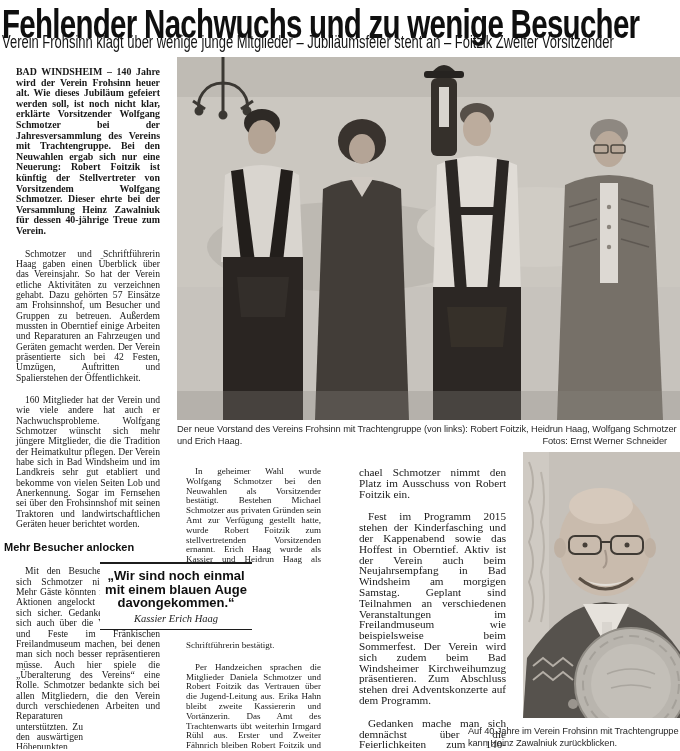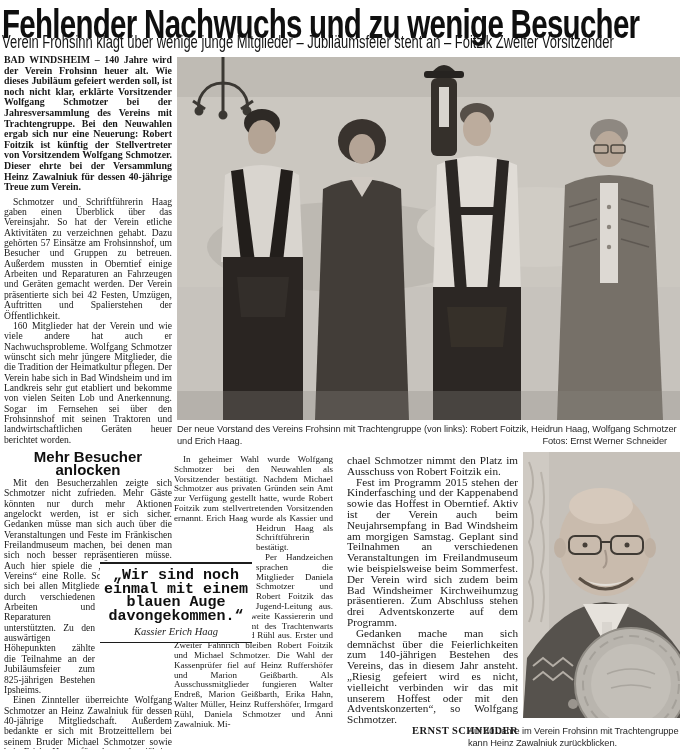--- a/index.html
+++ b/index.html
@@ -20,43 +20,43 @@
   .subhead-wrap{left:2px;top:31px;width:678px;height:22px;overflow:hidden;text-decoration:underline;}
   .subhead{
     display:inline-block;white-space:nowrap;
     font-family:"Liberation Sans", sans-serif;font-weight:400;
     font-size:18.5px;line-height:21px;color:#141414;
     transform:scaleX(.70);transform-origin:0 0;
   }
 
   
   .newscol{text-align:justify;hyphens:auto;-webkit-hyphens:auto;}
-  .newscol p{margin:0;}
+  .newscol p{margin:12px;}
   .col1{left:4px;top:55px;width:168px;height:694px;font-size:9.6px;line-height:10.35px;overflow:hidden;}
   .col2{left:174px;top:455px;width:159px;height:295px;font-size:9.0px;line-height:9.8px;overflow:hidden;}
   .col3{left:347px;top:455px;width:171px;height:295px;font-size:11.2px;line-height:10.8px;overflow:hidden;}
   .lead{font-weight:700;font-size:9.9px;line-height:10.6px;margin-bottom:4px !important;}
   .ind{text-indent:9px;}
   .crosshead{
     font-family:"Liberation Sans", sans-serif;font-weight:700;
-    font-size:15px;line-height:13px;margin:5px 0 2px 0;color:#0f0f0f;text-align:center;
+    font-size:11px;line-height:13px;margin:5px 0 2px 0;color:#0f0f0f;text-align:left;
   }
   .qspacer-r{float:right;width:72px;height:84px;margin-left:5px;}
   .qspacer-l{float:left;width:77px;height:76px;margin-right:5px;}
   .byline{font-weight:700;font-size:10.5px;letter-spacing:.4px;text-align:right;margin-top:1px !important;}
 
   
   .pullquote{
     left:100px;top:562px;width:148px;background:#ffffff;text-align:center;
     border-top:2px solid #1c1c1c;border-bottom:1.5px solid #1c1c1c;
     padding:5px 2px 4px 2px;
   }
   .pq-text{
-    font-family:Liberation Mono, monospace;font-weight:700;
-    font-size:15px;line-height:13.5px;color:#0f0f0f;
+    font-family:Liberation Sans, sans-serif;font-weight:700;
+    font-size:13px;line-height:13.5px;color:#0f0f0f;
   }
   .pq-attr{font-style:italic;font-size:10.5px;line-height:12px;margin-top:3px;color:#1c1c1c;}
 
   
   .caption{
     font-family:"Liberation Sans", sans-serif;font-size:9.3px;line-height:11.5px;
     color:#2a2a2a;letter-spacing:-.1px;text-align:left;
   }
   .caption-main{left:177px;top:424px;width:503px;height:26px;}
   .credit{position:absolute;right:13px;top:11.5px;}
@@ -164,21 +164,21 @@
   <p class="ind">Schmotzer und Schriftführerin Haag gaben einen Überblick über das Vereinsjahr. So hat der Verein etliche Aktivitäten zu verzeichnen gehabt. Dazu gehörten 57 Einsätze am Frohsinnshof, um Besucher und Gruppen zu betreuen. Außerdem mussten in Oberntief einige Arbeiten und Reparaturen an Fahrzeugen und Geräten gemacht werden. Der Verein präsentierte sich bei 42 Festen, Umzügen, Auftritten und Spalierstehen der Öffentlichkeit.</p>
   <p class="ind">160 Mitglieder hat der Verein und wie viele andere hat auch er Nachwuchsprobleme. Wolfgang Schmotzer wünscht sich mehr jüngere Mitglieder, die die Tradition der Heimatkultur pflegen. Der Verein habe sich in Bad Windsheim und im Landkreis sehr gut etabliert und bekomme von vielen Seiten Lob und Anerkennung. Sogar im Fernsehen sei über den Frohsinnshof mit seinen Traktoren und landwirtschaftlichen Geräten heuer berichtet worden.</p>
   <h3 class="crosshead">Mehr Besucher anlocken</h3>
   <p class="ind"><span>Mit den Besucherzahlen zeigte sich Schmotzer nicht zufrieden. Mehr Gäste könnten nur durch mehr Aktionen angelockt werden, ist er sich sicher. Gedanken müsse man sich auch über die Veranstaltungen und Feste im Fränkischen Freilandmuseum machen, bei denen man sich noch besser repräsentieren müsse. Auch hier spiele die „Überalterung des Vereins“ eine Rolle. Schmotzer bedankte sich bei allen Mitgliedern, die den Verein durch verschiedenen</span>
     <span class="qspacer-r"></span>
     <span>Arbeiten und Reparaturen unterstützten. Zu den auswärtigen Höhepunkten zählte die Teilnahme an der Jubiläumsfeier zum 825-jährigen Bestehen Ipsheims.</span></p>
   <p class="ind">Einen Zinnteller überreichte Wolfgang Schmotzer an Heinz Zawalniuk für dessen 40-jährige Mitgliedschaft. Außerdem bedankte er sich mit Brotzeittellern bei seinem Bruder Michael Schmotzer sowie bei Erich Haag für deren langjährige Mitarbeit</p>
 </div>
 
 <div class="abs newscol col2">
-  <p class="ind"><span>In geheimer Wahl wurde Wolfgang Schmotzer bei den Neuwahlen als Vorsitzender bestätigt. Nachdem Michael Schmotzer aus privaten Gründen sein Amt zur Verfügung gestellt hatte, wurde Robert Foitzik zum stellvertretenden Vorsitzenden ernannt. Erich Haag wurde als Kassier und Heidrun Haag als</span>
+  <p class="ind"><span>In geheimer Wahl wurde Wolfgang Schmotzer bei den Neuwahlen als Vorsitzender bestätigt. Bestehen Michael Schmotzer aus privaten Gründen sein Amt zur Verfügung gestellt hatte, wurde Robert Foitzik zum stellvertretenden Vorsitzenden ernannt. Erich Haag wurde als Kassier und Heidrun Haag als</span>
     <span class="qspacer-l"></span>
     <span>Schriftführerin bestätigt.</span></p>
   <p class="ind">Per Handzeichen sprachen die Mitglieder Daniela Schmotzer und Robert Foitzik das Vertrauen über die Jugend-Leitung aus. Erika Hahn bleibt zweite Kassiererin und Vortänzerin. Das Amt des Trachtenwarts übt weiterhin Irmgard Rühl aus. Erster und Zweiter Fähnrich bleiben Robert Foitzik und Michael Schmotzer. Die Wahl der Kassenprüfer fiel auf Heinz Ruffershöfer und Marion Geißbarth. Als Ausschussmitglieder fungieren Walter Endreß, Marion Geißbarth, Erika Hahn, Walter Müller, Heinz Ruffershöfer, Irmgard Rühl, Daniela Schmotzer und Anni Zawalniuk. Mi-</p>
 </div>
 
 <div class="abs newscol col3">
   <p>chael Schmotzer nimmt den Platz im Ausschuss von Robert Foitzik ein.</p>
   <p class="ind">Fest im Programm 2015 stehen der Kinderfasching und der Kappenabend sowie das Hoffest in Oberntief. Aktiv ist der Verein auch beim Neujahrsempfang in Bad Windsheim am morgigen Samstag. Geplant sind Teilnahmen an verschiedenen Veranstaltungen im Freilandmuseum wie beispielsweise beim Sommerfest. Der Verein wird sich zudem beim Bad Windsheimer Kirchweihumzug präsentieren. Zum Abschluss stehen drei Adventskonzerte auf dem Programm.</p>
   <p class="ind">Gedanken mache man sich demnächst über die Feierlichkeiten zum 140-jährigen Bestehen des Vereins, das in diesem Jahr ansteht. „Riesig gefeiert wird es nicht, vielleicht verbinden wir das mit unserem Hoffest oder mit den Adventskonzerten“, so Wolfgang Schmotzer.</p>
   <p class="byline">ERNST SCHNEIDER</p>

